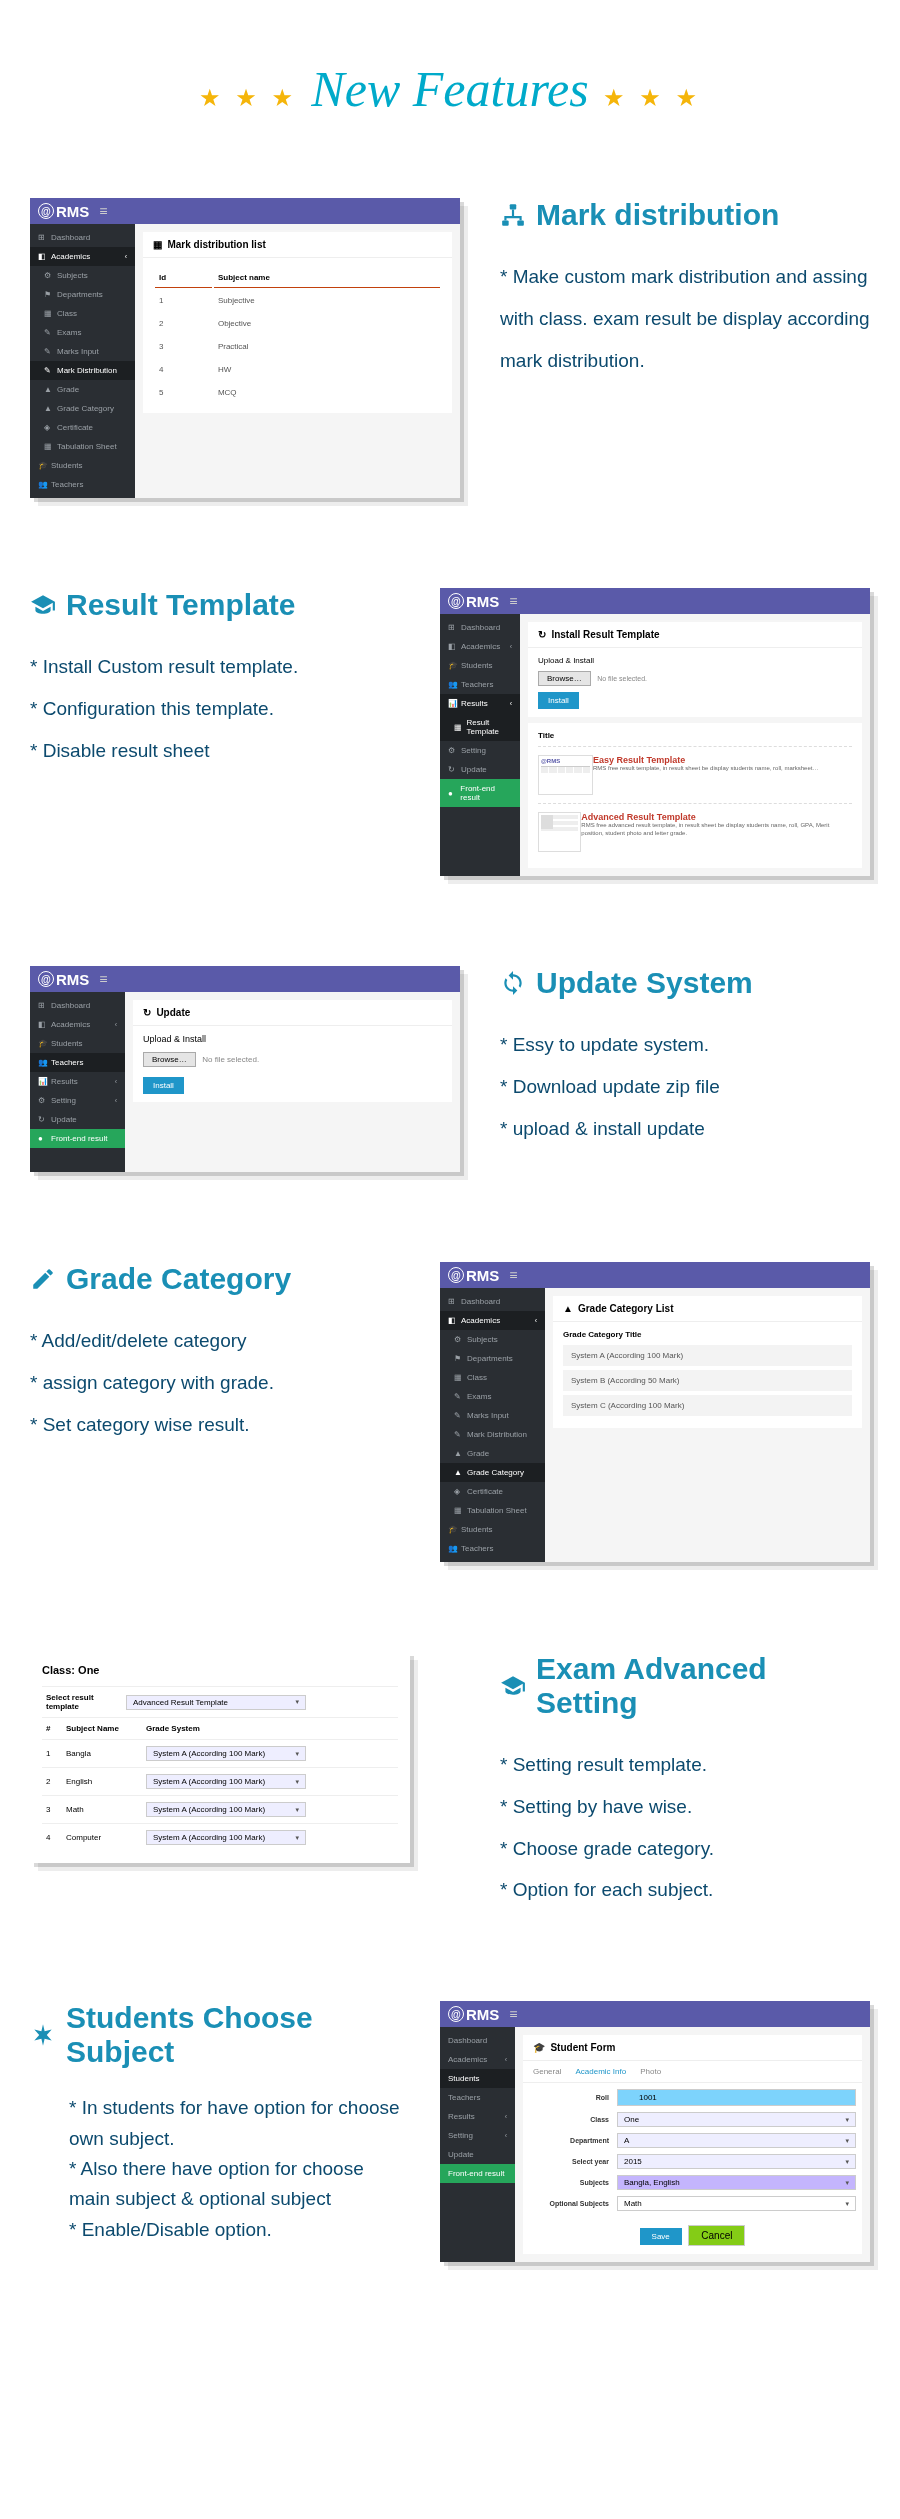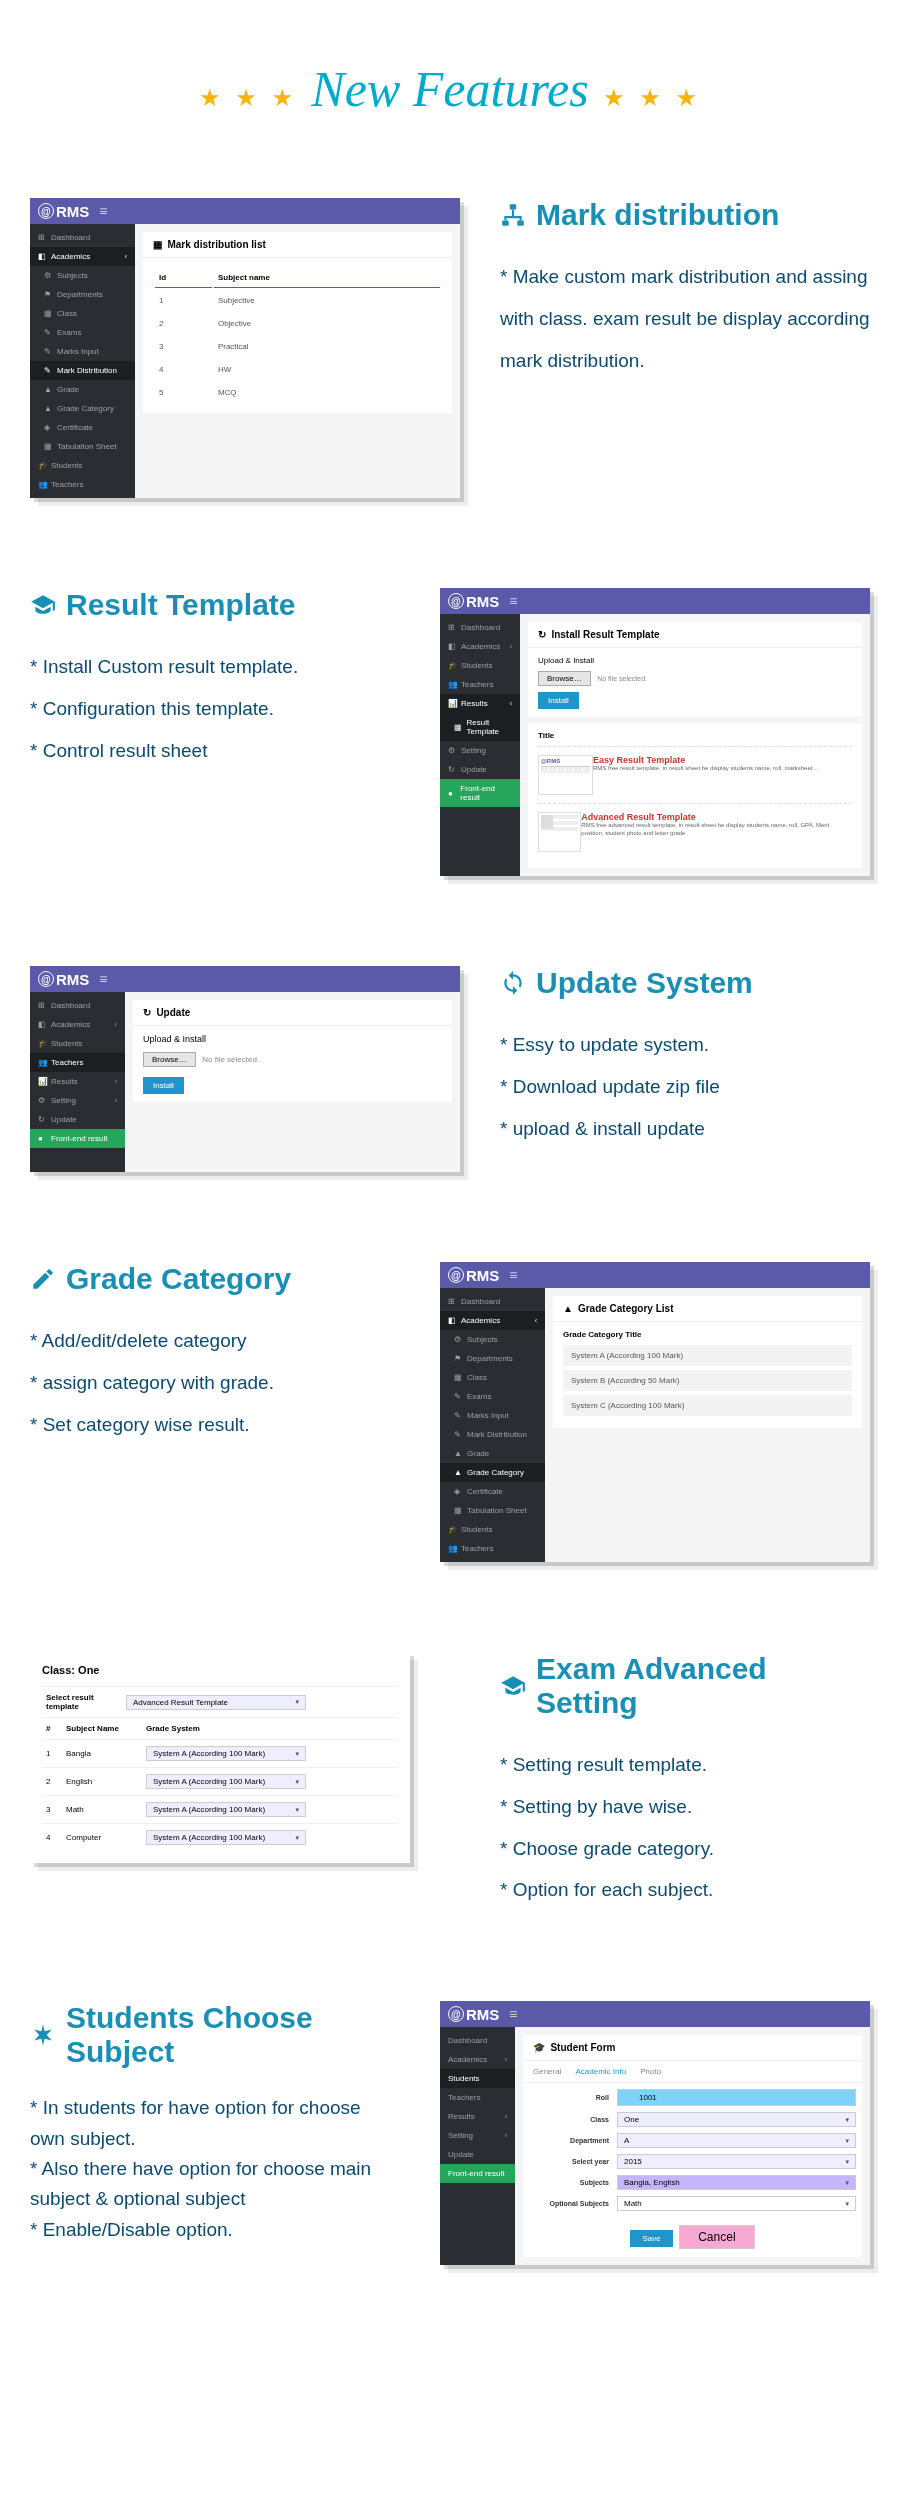--- a/index.html
+++ b/index.html
@@ -70,21 +70,21 @@
 
 
 .form-grid { display: grid; grid-template-columns: 80px 1fr; gap: 6px 8px; font-size: 8px; align-items: center; padding: 6px; }
 .form-grid .lbl { text-align: right; font-weight: bold; color: #333; font-size: 7px;}
 .tabs-row { display: flex; gap: 14px; font-size: 8px; padding: 6px 10px; border-bottom:1px solid #eee; }
 .tabs-row .tab { color: #888; }
 .tabs-row .tab.active { color: #1f96c9; }
 
 .form-buttons { text-align: center; padding: 8px; }
 .form-buttons .save { background: #1f96c9; color: #fff; padding: 4px 12px; border: none; font-size: 8px; }
-.form-buttons .cancel { background: #f9a8d4; border: 1px solid #ccc; padding: 4px 18px; font-size: 12px; margin-left: 4px; }
+.form-buttons .cancel { background: #84cc16; border: 1px solid #ccc; padding: 4px 12px; font-size: 10px; margin-left: 4px; }
 
 
 .svg-icon { width: 26px; height: 26px; fill: currentColor; }
 </style>
 </head>
 <body>
 
 <div class="page">
 
   <div class="main-title">
@@ -223,21 +223,21 @@
         <span class="icon">
             <svg class="svg-icon" viewBox="0 0 24 24">
               <path d="M12 3L1 9l11 6 9-5v7h2V9L12 3zM5 13.5v3.5c0 1.5 3 3 7 3s7-1.5 7-3v-3.5l-7 4-7-4z"></path>
             </svg>
           </span>
         <span>Result Template</span>
       </div>
       <div class="feature-body">
         <span class="bullet">* Install Custom result template.</span>
         <span class="bullet">* Configuration this template.</span>
-        <span class="bullet">* Control result sheet</span>
+        <span class="bullet">* Disable result sheet</span>
       </div>
     </div>
     <div class="screenshot">
       <div class="shell">
         <div class="shell-topbar">
           <span class="logo">
               <span class="at">@</span>
               <span>RMS</span>
             </span>
           <span class="menu-toggle">≡</span>
@@ -573,21 +573,21 @@
   <div class="feature">
     <div class="description">
       <div class="feature-title">
         <span class="icon">
             <svg class="svg-icon" viewBox="0 0 24 24">
               <path d="M12 2l1.5 6.5L20 7l-4.5 5L20 17l-6.5-1.5L12 22l-1.5-6.5L4 17l4.5-5L4 7l6.5 1.5z"></path>
             </svg>
           </span>
         <span>Students Choose Subject</span>
       </div>
-      <div class="feature-body" style="line-height:1.6;">
+      <div class="feature-body" style="line-height:1.6;margin-left:39px;">
         <span class="bullet">* In students for have option for choose own subject.</span>
         <span class="bullet">* Also there have option for choose main subject &amp; optional subject</span>
         <span class="bullet">* Enable/Disable option.</span>
       </div>
     </div>
     <div class="screenshot">
       <div class="shell">
         <div class="shell-topbar">
           <span class="logo">
               <span class="at">@</span>

